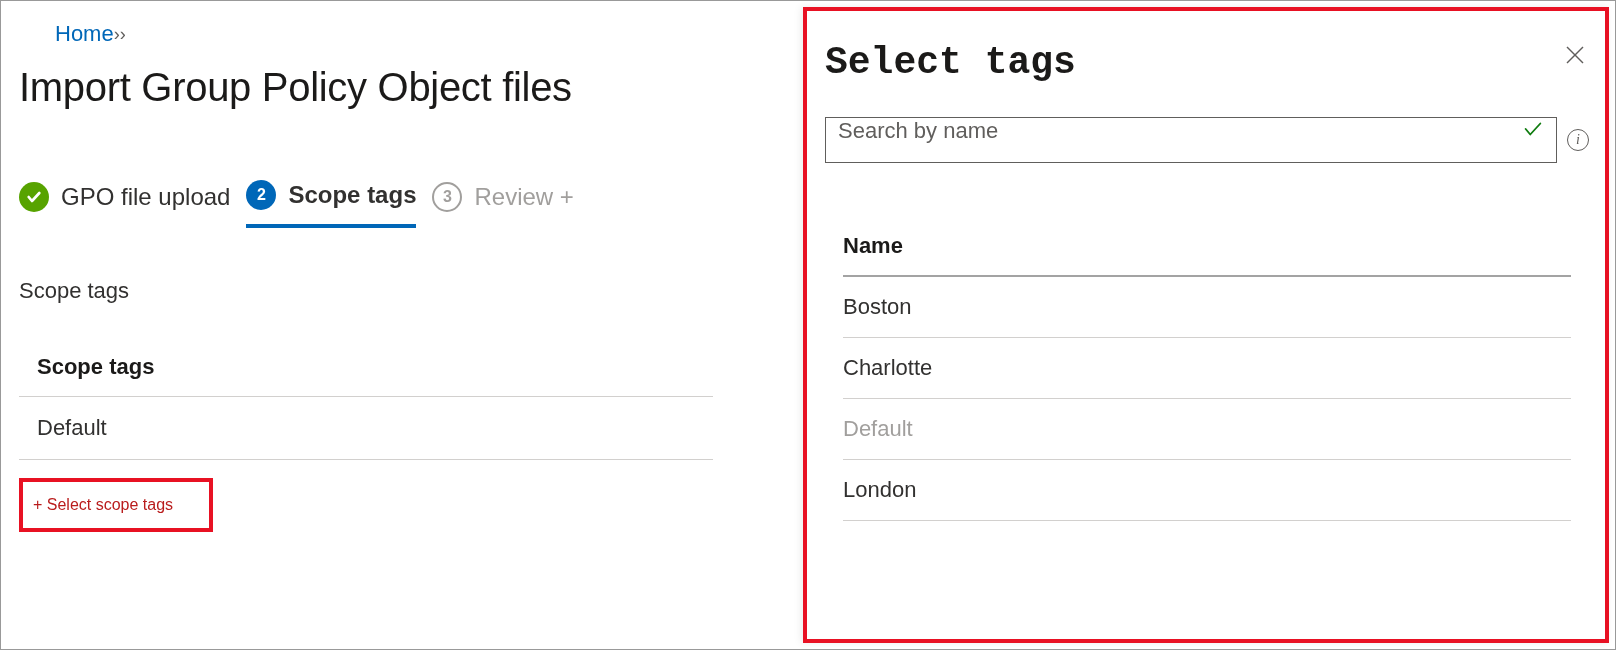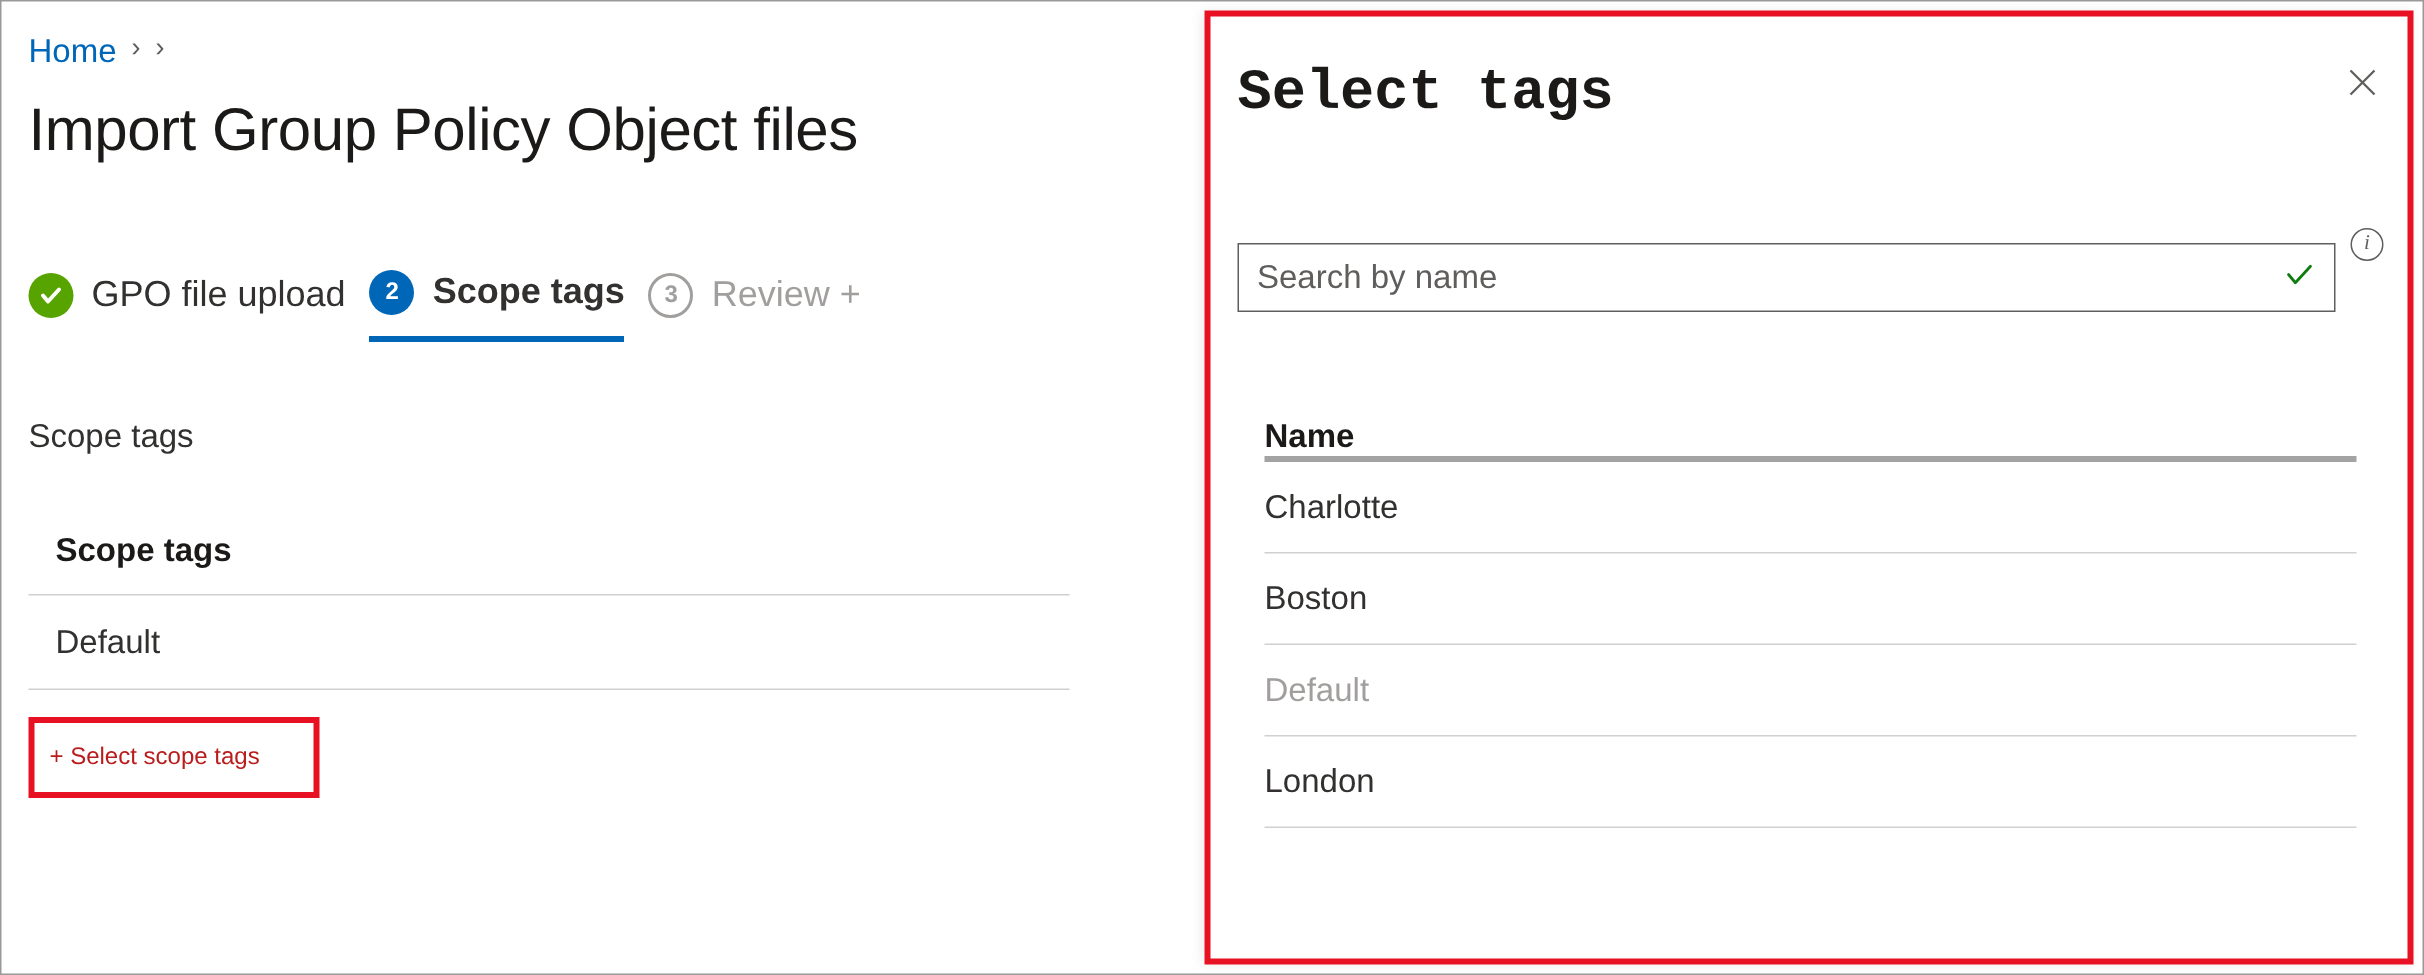--- a/index.html
+++ b/index.html
@@ -12,24 +12,25 @@
       position: relative;
       overflow: hidden;
       color: #323130;
     }
     .main-panel {
       padding: 20px 18px;
       width: 730px;
     }
     .breadcrumb {
       display: flex;
-      gap: 10px;
+      align-items: center;
       font-size: 22px;
       color: #0067b8;
       margin-bottom: 18px;
+      margin-left: 36px;
     }
     .breadcrumb a { color: #0067b8; text-decoration: none; cursor: pointer; }
     .chevron { color: #605e5c; font-size: 18px; }
     .page-title {
       font-size: 40px;
       font-weight: 400;
       color: #1b1a19;
       margin-bottom: 70px;
       letter-spacing: -0.3px;
     }
@@ -95,40 +96,40 @@
       font-family: Liberation Mono, monospace;
     }
     .side-title { font-size: 38px; font-weight: 600; color: #1b1a19; }
     .close-btn {
       width: 28px; height: 28px; cursor: pointer; color: #605e5c;
       display: flex; align-items: center; justify-content: center;
     }
     .close-btn svg { width: 24px; height: 24px; }
     .search-row { display: flex; align-items: center; gap: 10px; margin-bottom: 70px; }
     .search-box {
-      flex: 1; display: flex; align-items: center;
-      border: 1px solid #605e5c; height: 46px; padding: 0 12px; margin-top: 45px;
+      flex: 1; display: flex; align-items: flex-start;
+      border: 1px solid #605e5c; height: 46px; padding: 0 12px;
     }
     .search-box input {
       border: none; outline: none; flex: 1; font-size: 22px; color: #323130;
       font-family: inherit;
     }
     .search-box input::placeholder { color: #605e5c; }
     .valid-check { color: #107c10; }
     .valid-check svg { width: 22px; height: 22px; }
     .info-icon {
       width: 22px; height: 22px; border: 1.5px solid #605e5c; border-radius: 50%;
       display: flex; align-items: center; justify-content: center;
       font-size: 14px; font-style: italic; font-family: Georgia, serif;
       color: #605e5c; cursor: pointer;
     }
     .tag-list { padding: 0 18px; }
     .tag-header {
       font-size: 22px; font-weight: 600; color: #1b1a19;
-      border-bottom: 4px solid #a3a3a3;
+      padding-bottom: 16px; border-bottom: 2px solid #a3a3a3;
     }
     .tag-row {
       font-size: 22px; padding: 17px 0;
       border-bottom: 1px solid #d2d0ce; cursor: pointer;
     }
     .tag-row.disabled { color: #a19f9d; }
   </style>
 </head>
 <body>
 
@@ -191,19 +192,19 @@
             <polyline points="4 12 9 18 20 6"></polyline>
           </svg>
       </span>
     </div>
     <div class="info-icon">i</div>
   </div>
 
   <div class="tag-list">
     <div class="tag-header">Name</div>
     <div id="tag-rows">
+        <div class="tag-row">Boston</div>
         <div class="tag-row">Charlotte</div>
-        <div class="tag-row">Boston</div>
         <div class="tag-row disabled">Default</div>
         <div class="tag-row">London</div>
       </div>
   </div>
 </div>
 
 </body></html>

